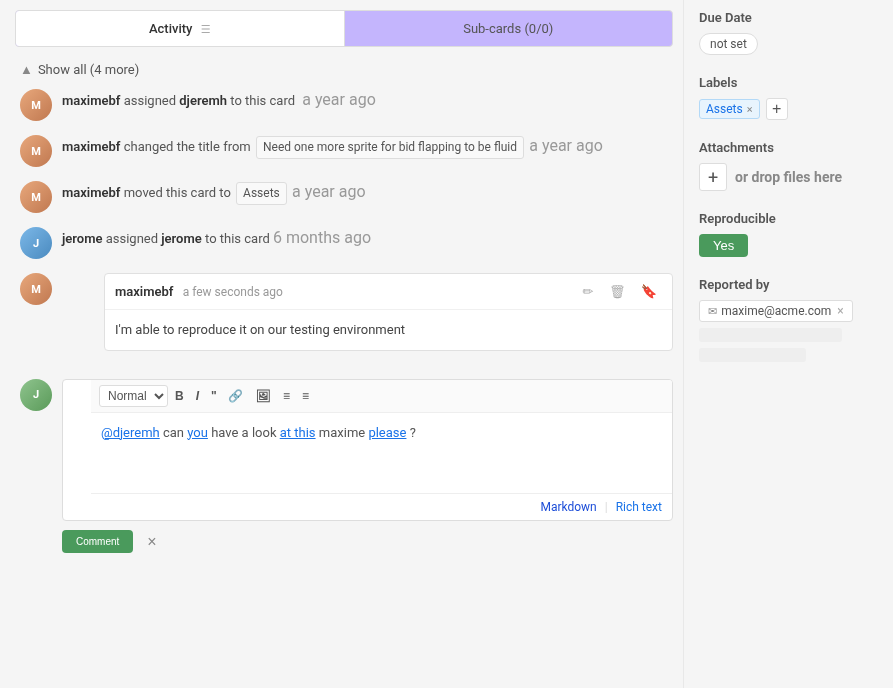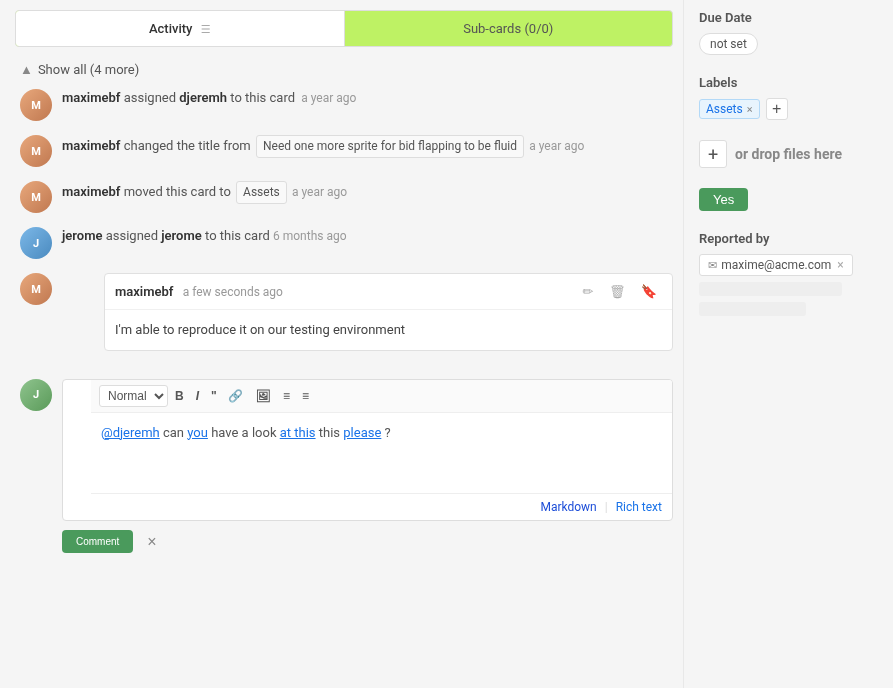--- a/index.html
+++ b/index.html
@@ -20,21 +20,21 @@
       display: flex;
       flex-direction: column;
     }
 
     .tabs {
       display: flex;
       border: 1px solid #ddd;
       border-radius: 4px;
       overflow: hidden;
       margin-bottom: 15px;
-      background: #bef264;
+      background: #c4b5fd;
     }
 
     .tab {
       padding: 10px 20px;
       cursor: pointer;
       font-size: 13px;
       color: #555;
       border-right: 1px solid #ddd;
       flex: 1;
       text-align: center;
@@ -102,21 +102,21 @@
       line-height: 1.4;
     }
 
     .activity-text strong {
       color: #333;
       font-weight: 600;
     }
 
     .activity-text .time {
       color: #999;
-      font-size: 12px;
+      font-size: 16px;
     }
 
     .inline-box {
       display: inline-block;
       border: 1px solid #ddd;
       border-radius: 3px;
       padding: 2px 6px;
       background: #f9f9f9;
       font-size: 12px;
       color: #555;
@@ -507,21 +507,21 @@
           <button class="toolbar-btn">≡</button>
           <button class="toolbar-btn">≡</button>
         </div>
 
         <div class="editor-content" contenteditable="true" style="">
           <span class="mention">@djeremh</span>
           <span> can </span>
           <span class="link-text">you</span>
           <span> have a look </span>
           <span class="link-text">at this</span>
-          <span> this </span>
+          <span> maxime </span>
           <span class="link-text">please</span>
           <span>?</span>
         </div>
 
         <div class="editor-footer">
           <span class="mode-text">Markdown</span>
           <span class="mode-separator">|</span>
           <span class="mode-active">Rich text</span>
         </div>
       </div>
@@ -547,27 +547,29 @@
     <div class="labels-row">
       <span class="tag">
         <span>Assets</span>
         <span class="tag-close">×</span>
       </span>
       <button class="add-btn">+</button>
     </div>
   </div>
 
   <div class="sidebar-section">
+    <div class="sidebar-label">Attachments</div>
     <div class="upload-area">
       <div class="upload-btn">+</div>
       <span class="upload-text">or drop files here</span>
     </div>
   </div>
 
   <div class="sidebar-section">
+    <div class="sidebar-label">Reproducible</div>
     <button class="yes-btn">Yes</button>
   </div>
 
   <div class="sidebar-section">
     <div class="sidebar-label">Reported by</div>
     <div class="reporter-chip">
       <span class="chip-icon">✉</span>
       <span>maxime@acme.com</span>
       <span class="chip-close">×</span>
     </div>

